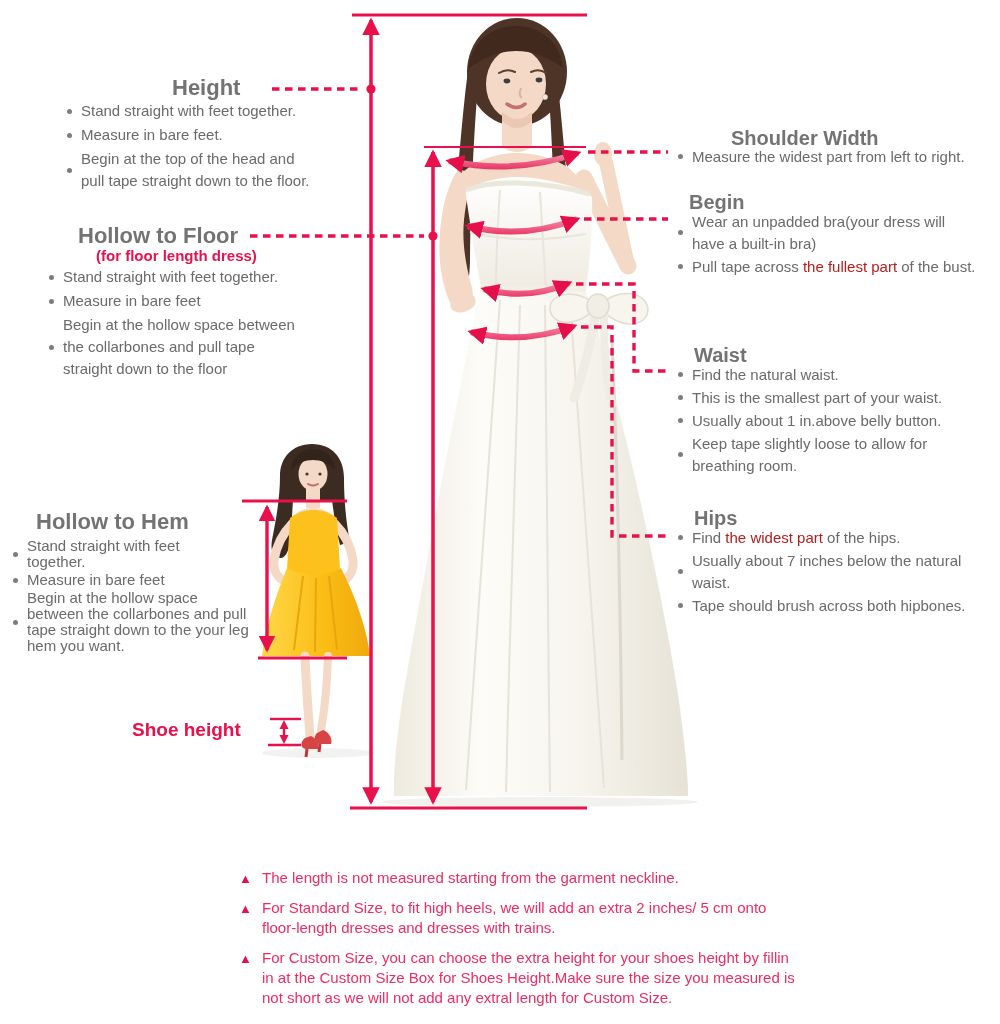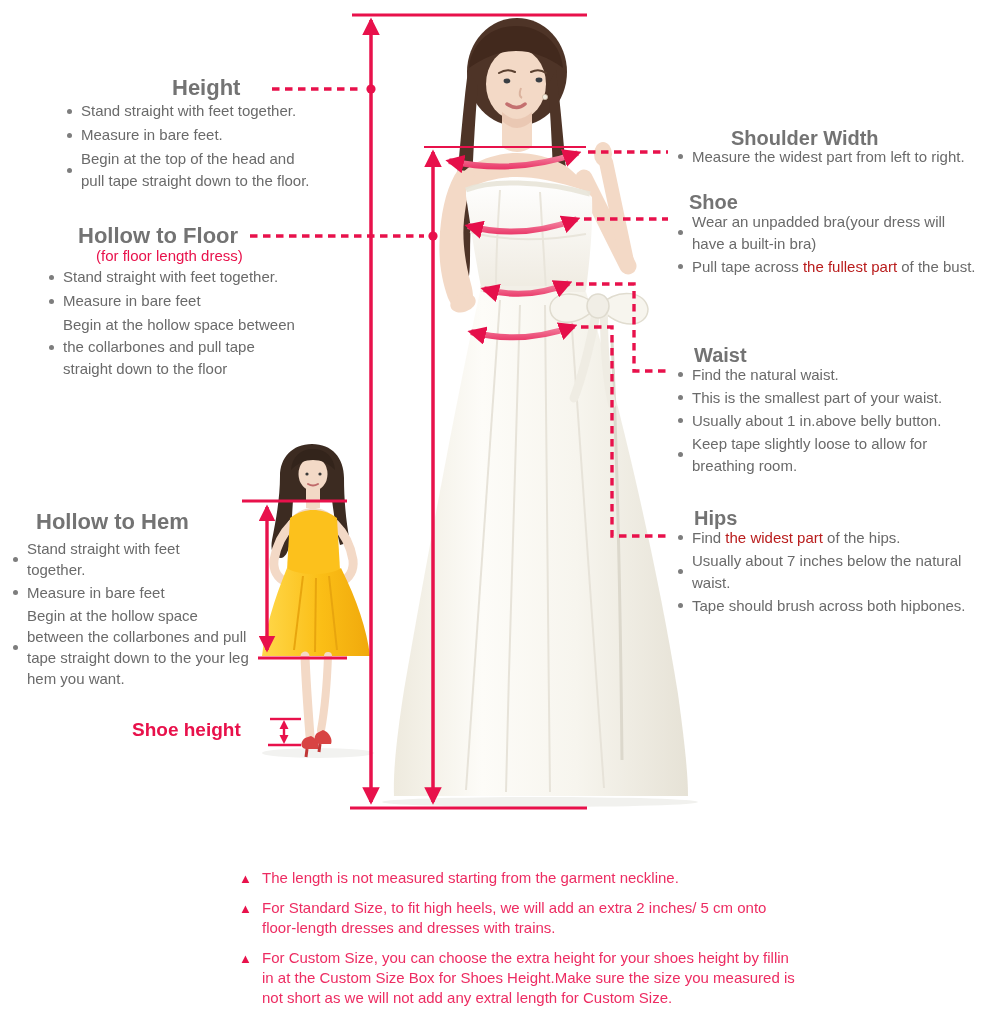--- a/index.html
+++ b/index.html
@@ -2,27 +2,27 @@
 <html><head>
 <meta charset="utf-8">
 <style>
   html,body{margin:0;padding:0;background:#fff;}
   #page{position:relative;width:1000px;height:1024px;background:#fff;overflow:hidden;
         font-family:"Liberation Sans","DejaVu Sans",sans-serif;color:#6a6a6a;}
   #figure{position:absolute;left:0;top:0;z-index:1;}
   .sec{position:absolute;z-index:2;}
   .t{margin:0;font-weight:bold;color:#737373;font-size:22px;line-height:1.05;}
   .t.rt{font-size:20px;}
-  .sub{margin:0;font-weight:normal;color:#e8114b;font-size:15px;}
+  .sub{margin:0;font-weight:bold;color:#e8114b;font-size:15px;}
   ul.ins{list-style:none;margin:0;padding:0;font-size:15px;}
   ul.ins li{position:relative;padding-left:17px;margin-bottom:2px;line-height:22px;
             white-space:pre-line;}
   ul.ins li::before{content:'';position:absolute;left:3px;top:50%;margin-top:-2.5px;
             width:5px;height:5px;border-radius:50%;background:#7d7d7d;}
-  ul.ins.tight li{line-height:21px;}
+  ul.ins.tight li{line-height:16px;}
   ul.ins.r li{line-height:21.5px;margin-bottom:1.5px;}
   .hl{color:#b91c1c;}
   .shoe-label{font-size:19px;font-weight:bold;color:#e8114b;}
   ul.notes{list-style:none;margin:0;padding:0;font-size:15px;color:#ed2c62;}
   ul.notes li{position:relative;padding-left:23px;margin-bottom:10px;line-height:20px;
             white-space:pre-line;}
   ul.notes li .tri{position:absolute;left:0;top:1px;font-size:13px;color:#e8114b;}
 </style>
 </head>
 <body>
@@ -246,21 +246,21 @@
   <div class="sec" style="left:692px;top:128px;margin-left:39px;">
     <h2 class="t rt">Shoulder Width</h2>
   </div>
   <div class="sec" style="left:675px;top:146px;width:320px;">
     <ul class="ins r">
         <li><span>Measure the widest part from left to right.</span></li>
       </ul>
   </div>
 
   <div class="sec" style="left:689px;top:192px;">
-    <h2 class="t rt">Shoe</h2>
+    <h2 class="t rt">Begin</h2>
   </div>
   <div class="sec" style="left:675px;top:211px;width:322px;">
     <ul class="ins r">
         <li><span>Wear an unpadded bra(your dress will
 have a built-in bra)</span></li>
         <li><span>Pull tape across </span><span class="hl">the fullest part</span><span> of the bust.</span></li>
       </ul>
   </div>
 
   <div class="sec" style="left:694px;top:345px;">

